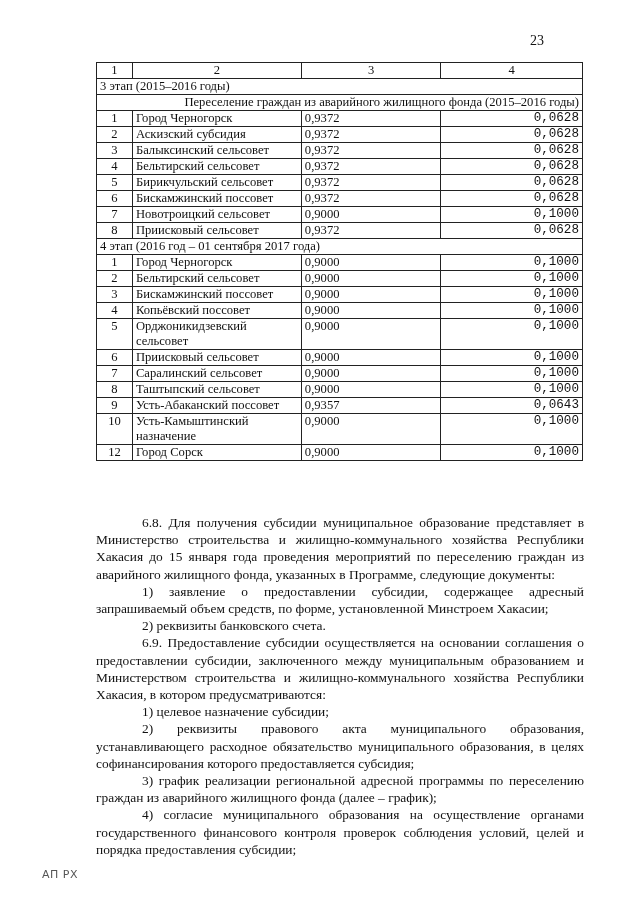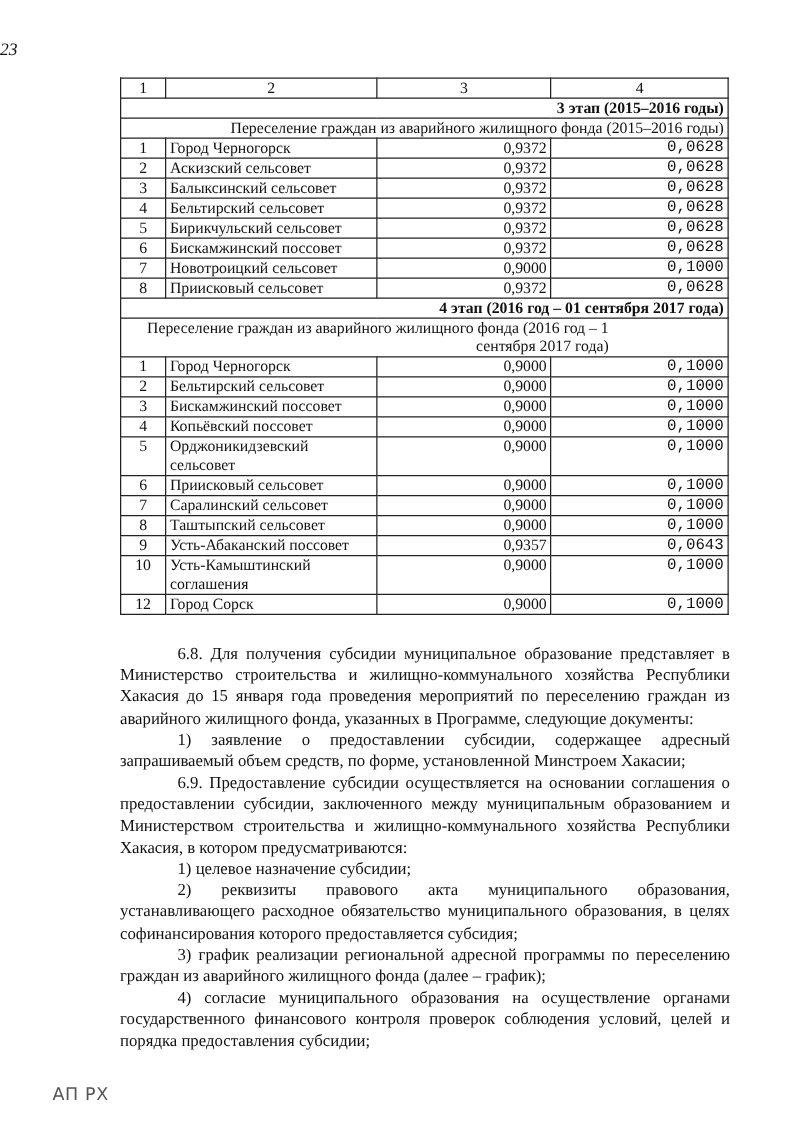--- a/index.html
+++ b/index.html
@@ -3,50 +3,50 @@
 <meta charset="utf-8">
 <style>
   html, body { margin: 0; padding: 0; background: #ffffff; }
   body {
     width: 640px; height: 905px; position: relative; overflow: hidden;
     font-family: "Liberation Serif", "DejaVu Serif", serif;
     color: #111111;
   }
   .page-num {
     position: absolute; top: 33px; left: 0; width: 544px;
-    text-align: left; font-size: 14px; font-style: italic;
+    text-align: right; font-size: 14px;
   }
   table.main {
     position: absolute; left: 96px; top: 62px;
     width: 487px; border-collapse: collapse;
     font-size: 12.6px; line-height: 15px;
   }
   table.main td {
     border: 1px solid #222; padding: 0 3px; vertical-align: top;
     height: 15px;
   }
   col.c1 { width: 36px; }
   col.c2 { width: 169px; }
   col.c3 { width: 140px; }
   col.c4 { width: 142px; }
   td.num { text-align: center; }
-  td.val3 { text-align: right; }
+  td.val3 { text-align: left; }
   td.val4 { text-align: right; padding-right: 28px; font-family: Liberation Mono, monospace; }
-  td.stage { text-align: right; font-weight: bold; }
+  td.stage { text-align: left; }
   td.sub { text-align: right; }
   td.hdr { text-align: center; }
   .body-text {
     position: absolute; left: 96px; top: 514px; width: 488px;
     font-size: 13.4px; line-height: 17.2px; text-align: justify;
   }
   .body-text p { margin: 0; }
   .body-text p.ind { text-indent: 46px; }
   .footer-mark {
     position: absolute; left: 42px; top: 868px;
-    font-family: "DejaVu Sans", sans-serif; font-size: 14px; color: #555;
+    font-family: "DejaVu Sans", sans-serif; font-size: 11px; color: #555;
     letter-spacing: 0.5px;
     text-align: center;
   }
 </style>
 </head>
 <body>
 
 <div class="page-num">23</div>
 
 <table class="main">
@@ -70,21 +70,21 @@
         <td colspan="4" class="sub">Переселение граждан из аварийного жилищного фонда (2015–2016 годы)</td>
       </tr>
       <tr>
         <td class="num">1</td>
         <td>Город Черногорск</td>
         <td class="val3">0,9372</td>
         <td class="val4">0,0628</td>
       </tr>
       <tr>
         <td class="num">2</td>
-        <td>Аскизский сельсовет</td>
+        <td>Аскизский субсидия</td>
         <td class="val3">0,9372</td>
         <td class="val4">0,0628</td>
       </tr>
       <tr>
         <td class="num">3</td>
         <td>Балыксинский сельсовет</td>
         <td class="val3">0,9372</td>
         <td class="val4">0,0628</td>
       </tr>
       <tr>
@@ -112,23 +112,20 @@
         <td class="val4">0,1000</td>
       </tr>
       <tr>
         <td class="num">8</td>
         <td>Приисковый сельсовет</td>
         <td class="val3">0,9372</td>
         <td class="val4">0,0628</td>
       </tr>
       <tr>
         <td colspan="4" class="stage">4 этап (2016 год – 01 сентября 2017 года)</td>
-      </tr>
-      <tr>
-        <td colspan="4" class="sub" style="padding-right: 95px;">Переселение граждан из аварийного жилищного фонда (2016 год – 1 сентября 2017 года)</td>
       </tr>
       <tr>
         <td class="num">1</td>
         <td>Город Черногорск</td>
         <td class="val3">0,9000</td>
         <td class="val4">0,1000</td>
       </tr>
       <tr>
         <td class="num">2</td>
         <td>Бельтирский сельсовет</td>
@@ -172,36 +169,37 @@
         <td class="val4">0,1000</td>
       </tr>
       <tr>
         <td class="num">9</td>
         <td>Усть-Абаканский поссовет</td>
         <td class="val3">0,9357</td>
         <td class="val4">0,0643</td>
       </tr>
       <tr>
         <td class="num">10</td>
-        <td style="padding-right: 40px;">Усть-Камыштинский соглашения</td>
+        <td style="padding-right: 40px;">Усть-Камыштинский назначение</td>
         <td class="val3">0,9000</td>
         <td class="val4">0,1000</td>
       </tr>
       <tr>
         <td class="num">12</td>
         <td>Город Сорск</td>
         <td class="val3">0,9000</td>
         <td class="val4">0,1000</td>
       </tr>
     </tbody>
 </table>
 
 <div class="body-text" id="body-text">
     <p class="ind">6.8. Для получения субсидии муниципальное образование представляет в Министерство строительства и жилищно-коммунального хозяйства Республики Хакасия до 15 января года проведения мероприятий по переселению граждан из аварийного жилищного фонда, указанных в Программе, следующие документы:</p>
     <p class="ind">1) заявление о предоставлении субсидии, содержащее адресный запрашиваемый объем средств, по форме, установленной Минстроем Хакасии;</p>
+    <p class="ind">2) реквизиты банковского счета.</p>
     <p class="ind">6.9. Предоставление субсидии осуществляется на основании соглашения о предоставлении субсидии, заключенного между муниципальным образованием и Министерством строительства и жилищно-коммунального хозяйства Республики Хакасия, в котором предусматриваются:</p>
     <p class="ind">1) целевое назначение субсидии;</p>
     <p class="ind">2) реквизиты правового акта муниципального образования, устанавливающего расходное обязательство муниципального образования, в целях софинансирования которого предоставляется субсидия;</p>
     <p class="ind">3) график реализации региональной адресной программы по переселению граждан из аварийного жилищного фонда (далее – график);</p>
     <p class="ind">4) согласие муниципального образования на осуществление органами государственного финансового контроля проверок соблюдения условий, целей и порядка предоставления субсидии;</p>
   </div>
 
 <div class="footer-mark">АП РХ</div>
 
 </body></html>

